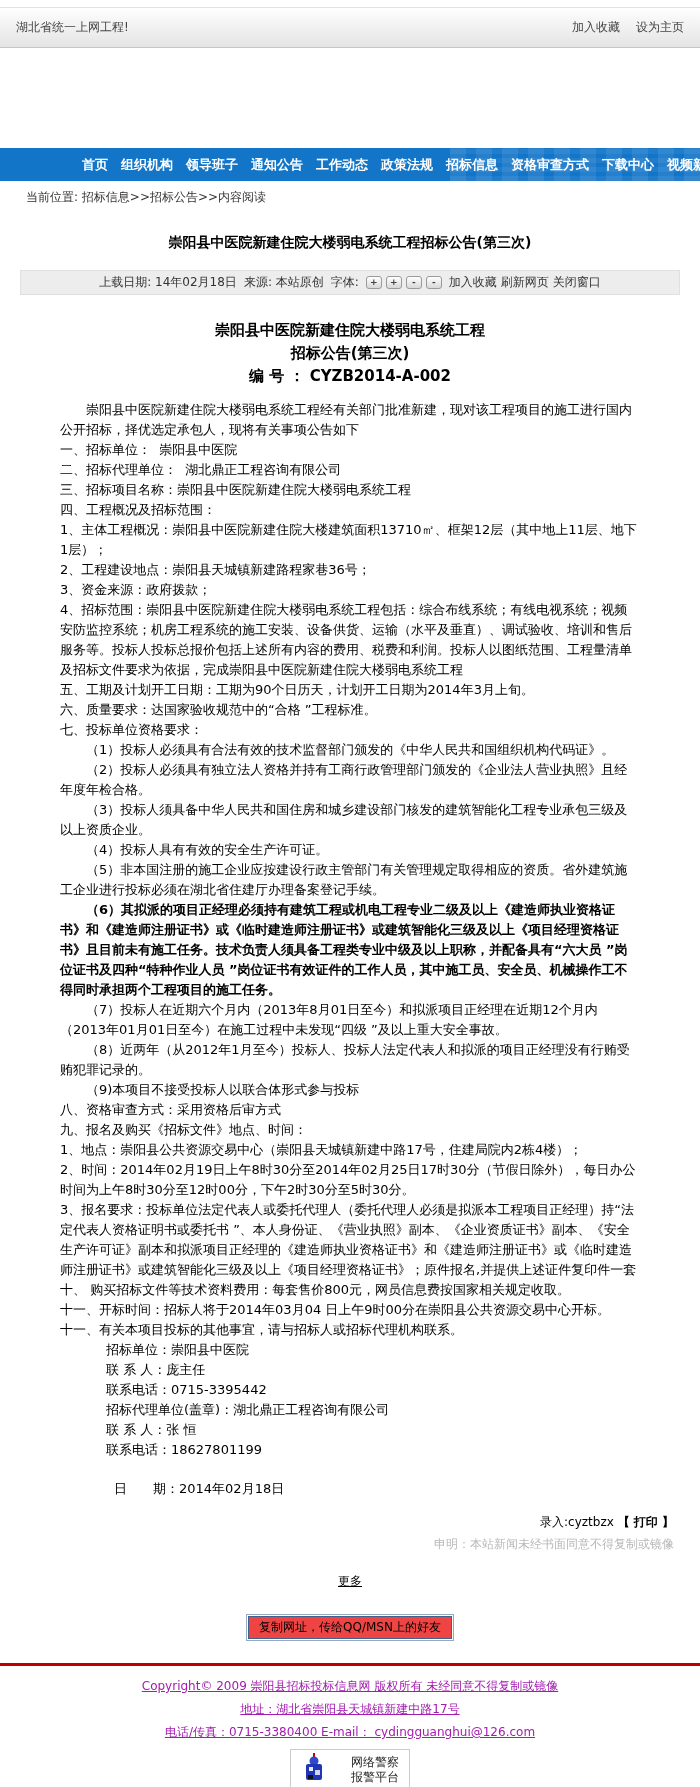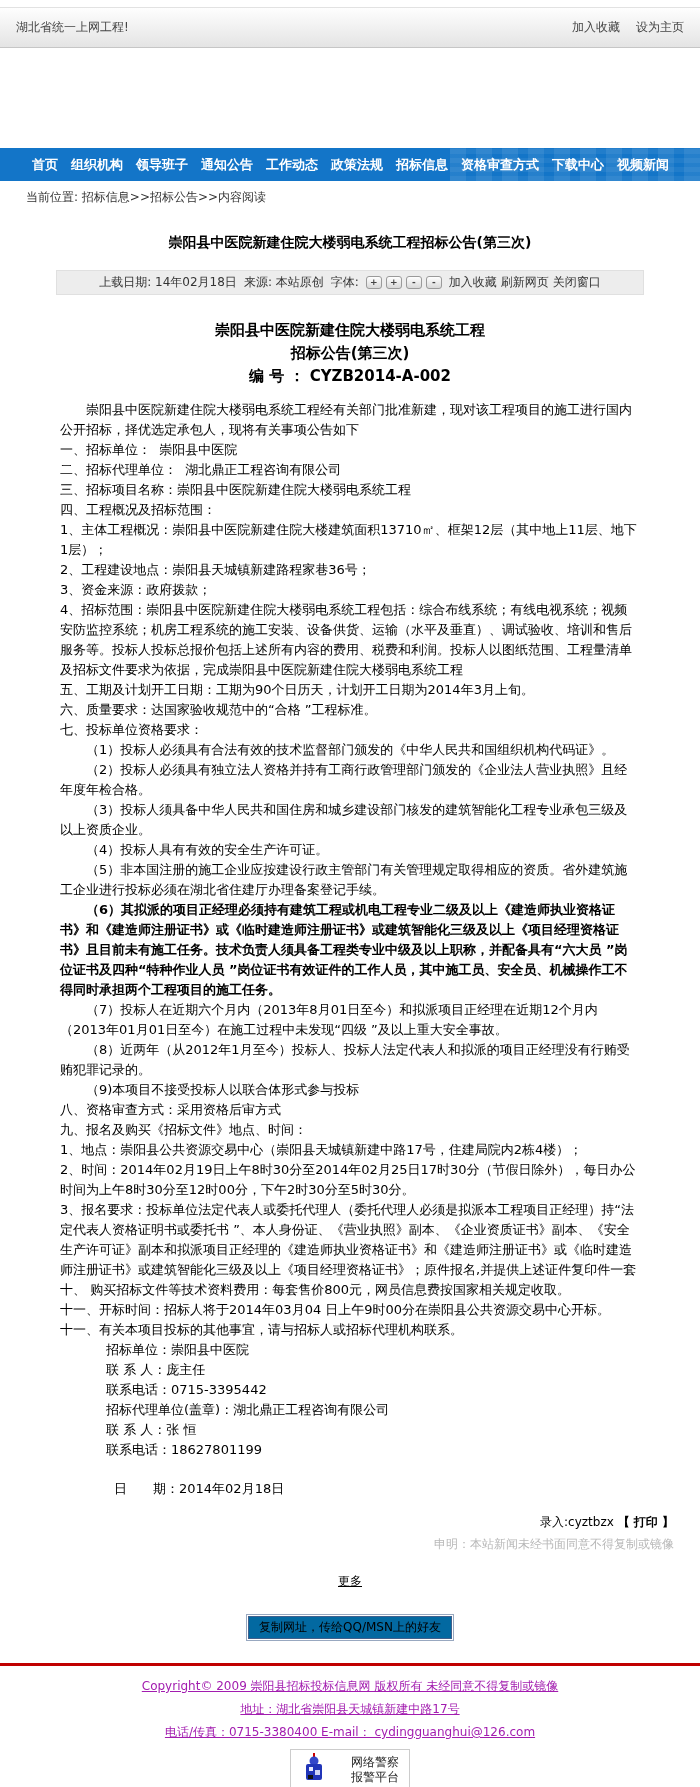--- a/index.html
+++ b/index.html
@@ -15,37 +15,37 @@
     border-top:1px solid #e2e2e2; border-bottom:1px solid #c6c6c6;
     display:flex; justify-content:space-between; align-items:center;
     padding:0 16px; font-size:12px; color:#444;
   }
   .topbar-links { display:flex; gap:16px; }
   .topbar-link { cursor:pointer; }
   .banner-space { height:100px; }
   
   .navbar {
     position:relative; height:33px; background:#1375c8;
-    display:flex; align-items:center; padding-left:32px; overflow:hidden;
+    display:flex; align-items:center; padding-left:82px; overflow:hidden;
   }
   .navbar::after {
     content:""; position:absolute; right:0; top:0; width:250px; height:100%;
     background:
       repeating-linear-gradient(90deg, rgba(255,255,255,.08) 0 16px, transparent 16px 26px),
       repeating-linear-gradient(0deg, rgba(255,255,255,.06) 0 5px, transparent 5px 9px);
   }
   .nav-item {
     color:#fff; font-size:13px; font-weight:bold; margin-right:13px;
     white-space:nowrap; cursor:pointer; position:relative; z-index:1;
   }
   .breadcrumb { padding:8px 26px 4px; font-size:12px; color:#333; }
   .page-title { text-align:center; font-size:14px; font-weight:bold; margin-top:24px; }
   
   .meta-bar {
-    width:588px; margin:18px auto 0; background:#ededed; border:1px solid #e0e0e0;
+    width:660px; margin:18px auto 0; background:#ededed; border:1px solid #e0e0e0;
     height:25px; display:flex; align-items:center; justify-content:center;
     gap:7px; font-size:12px; color:#333;
   }
   .meta-icons { display:flex; gap:4px; align-items:center; }
   .font-icon {
     width:16px; height:13px; border:1px solid #9a9a9a; border-radius:3px;
     background:linear-gradient(#ffffff,#d8d8d8); font-size:9px; line-height:11px;
     text-align:center; color:#444; cursor:pointer; font-weight:bold;
   }
   .meta-link { cursor:pointer; }
@@ -58,21 +58,21 @@
   .contacts { padding-left:46px; }
   .contacts p { margin:0; font-size:13px; line-height:20px; }
   .date-line { padding-left:54px; margin-top:20px; font-size:13px; }
   .entry-line { width:648px; margin:16px auto 0; text-align:right; font-size:12px; }
   .print-btn { font-weight:bold; cursor:pointer; }
   .disclaimer { width:648px; margin:5px auto 0; text-align:right; font-size:12px; color:#b8b8b8; }
   .more { text-align:center; margin-top:20px; font-size:12px; }
   .more span { cursor:pointer;text-decoration:underline; }
   .share-wrap { text-align:center; margin-top:26px; }
   .share-button {
-    display:inline-block; border:1px solid #41608c; background:#0369a1;
+    display:inline-block; border:1px solid #41608c; background:#ef4444;
     box-shadow:0 0 0 1px #fff, 0 0 0 2px #98a8c0;
     padding:2px 10px; font-size:12px; cursor:pointer;
   }
   
   .footer { margin-top:24px; border-top:3px solid #c00000; padding-top:12px; text-align:center; }
   .footer-line { margin:0 0 6px; font-size:12px; color:#a21caf;text-decoration:underline; }
   .police-badge {
     display:inline-flex; align-items:center; gap:24px; border:1px solid #cccccc;
     background:#fff; padding:3px 10px; margin-top:2px; cursor:pointer;
   }

